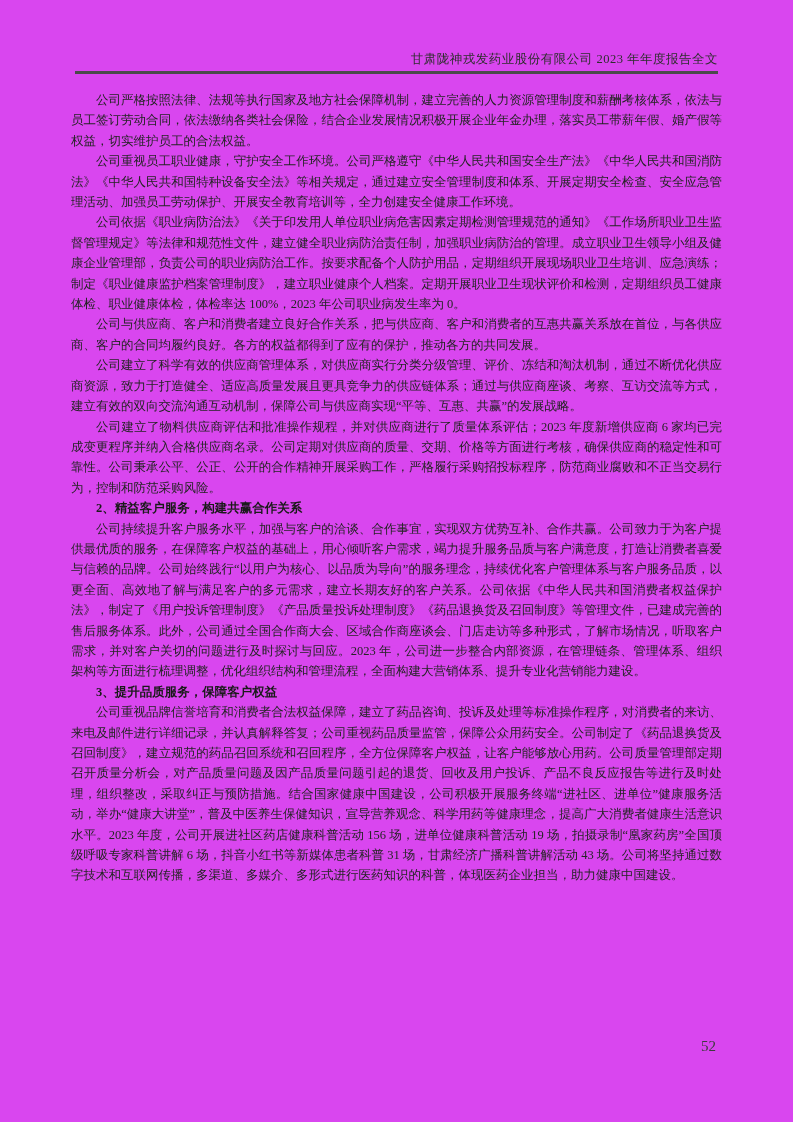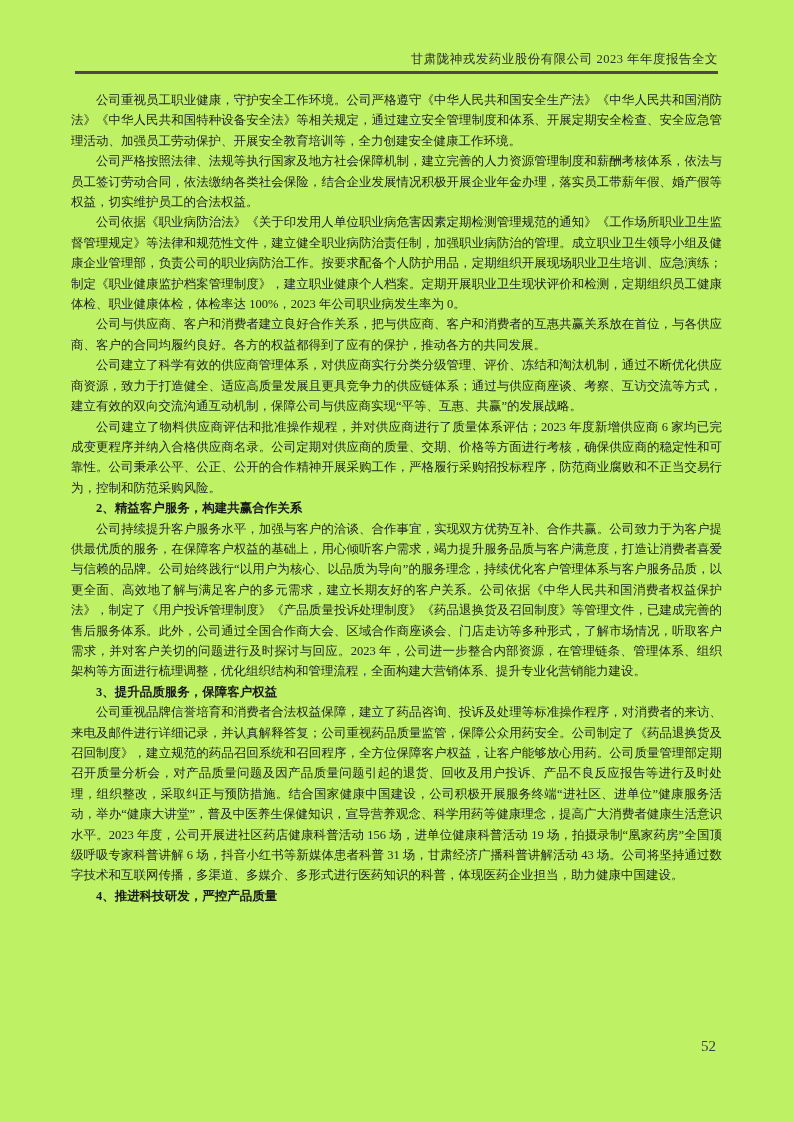--- a/index.html
+++ b/index.html
@@ -5,21 +5,21 @@
   html, body {
     margin: 0;
     padding: 0;
     background: #ffffff;
     font-family: "Liberation Serif", "DejaVu Serif", serif;
   }
   .page {
     position: relative;
     width: 793px;
     height: 1122px;
-    background: #bef264;
+    background: #d946ef;
     overflow: hidden;
     color: #212121;
   }
   .report-header {
     position: absolute;
     top: 51px;
     left: 75px;
     width: 643px;
     text-align: right;
     font-size: 12.5px;
@@ -69,28 +69,27 @@
 </head>
 <body>
 
 <div class="page">
 
   <div class="report-header">甘肃陇神戎发药业股份有限公司 2023 年年度报告全文</div>
 
   <div class="header-rule"></div>
 
   <div class="content" id="content">
+      <p class="body-paragraph">公司严格按照法律、法规等执行国家及地方社会保障机制，建立完善的人力资源管理制度和薪酬考核体系，依法与员工签订劳动合同，依法缴纳各类社会保险，结合企业发展情况积极开展企业年金办理，落实员工带薪年假、婚产假等权益，切实维护员工的合法权益。</p>
       <p class="body-paragraph">公司重视员工职业健康，守护安全工作环境。公司严格遵守《中华人民共和国安全生产法》《中华人民共和国消防法》《中华人民共和国特种设备安全法》等相关规定，通过建立安全管理制度和体系、开展定期安全检查、安全应急管理活动、加强员工劳动保护、开展安全教育培训等，全力创建安全健康工作环境。</p>
-      <p class="body-paragraph">公司严格按照法律、法规等执行国家及地方社会保障机制，建立完善的人力资源管理制度和薪酬考核体系，依法与员工签订劳动合同，依法缴纳各类社会保险，结合企业发展情况积极开展企业年金办理，落实员工带薪年假、婚产假等权益，切实维护员工的合法权益。</p>
       <p class="body-paragraph">公司依据《职业病防治法》《关于印发用人单位职业病危害因素定期检测管理规范的通知》《工作场所职业卫生监督管理规定》等法律和规范性文件，建立健全职业病防治责任制，加强职业病防治的管理。成立职业卫生领导小组及健康企业管理部，负责公司的职业病防治工作。按要求配备个人防护用品，定期组织开展现场职业卫生培训、应急演练；制定《职业健康监护档案管理制度》，建立职业健康个人档案。定期开展职业卫生现状评价和检测，定期组织员工健康体检、职业健康体检，体检率达 100%，2023 年公司职业病发生率为 0。</p>
       <p class="body-paragraph">公司与供应商、客户和消费者建立良好合作关系，把与供应商、客户和消费者的互惠共赢关系放在首位，与各供应商、客户的合同均履约良好。各方的权益都得到了应有的保护，推动各方的共同发展。</p>
       <p class="body-paragraph">公司建立了科学有效的供应商管理体系，对供应商实行分类分级管理、评价、冻结和淘汰机制，通过不断优化供应商资源，致力于打造健全、适应高质量发展且更具竞争力的供应链体系；通过与供应商座谈、考察、互访交流等方式，建立有效的双向交流沟通互动机制，保障公司与供应商实现“平等、互惠、共赢”的发展战略。</p>
       <p class="body-paragraph">公司建立了物料供应商评估和批准操作规程，并对供应商进行了质量体系评估；2023 年度新增供应商 6 家均已完成变更程序并纳入合格供应商名录。公司定期对供应商的质量、交期、价格等方面进行考核，确保供应商的稳定性和可靠性。公司秉承公平、公正、公开的合作精神开展采购工作，严格履行采购招投标程序，防范商业腐败和不正当交易行为，控制和防范采购风险。</p>
       <p class="heading-l2">2、精益客户服务，构建共赢合作关系</p>
       <p class="body-paragraph">公司持续提升客户服务水平，加强与客户的洽谈、合作事宜，实现双方优势互补、合作共赢。公司致力于为客户提供最优质的服务，在保障客户权益的基础上，用心倾听客户需求，竭力提升服务品质与客户满意度，打造让消费者喜爱与信赖的品牌。公司始终践行“以用户为核心、以品质为导向”的服务理念，持续优化客户管理体系与客户服务品质，以更全面、高效地了解与满足客户的多元需求，建立长期友好的客户关系。公司依据《中华人民共和国消费者权益保护法》，制定了《用户投诉管理制度》《产品质量投诉处理制度》《药品退换货及召回制度》等管理文件，已建成完善的售后服务体系。此外，公司通过全国合作商大会、区域合作商座谈会、门店走访等多种形式，了解市场情况，听取客户需求，并对客户关切的问题进行及时探讨与回应。2023 年，公司进一步整合内部资源，在管理链条、管理体系、组织架构等方面进行梳理调整，优化组织结构和管理流程，全面构建大营销体系、提升专业化营销能力建设。</p>
       <p class="heading-l2">3、提升品质服务，保障客户权益</p>
       <p class="body-paragraph">公司重视品牌信誉培育和消费者合法权益保障，建立了药品咨询、投诉及处理等标准操作程序，对消费者的来访、来电及邮件进行详细记录，并认真解释答复；公司重视药品质量监管，保障公众用药安全。公司制定了《药品退换货及召回制度》，建立规范的药品召回系统和召回程序，全方位保障客户权益，让客户能够放心用药。公司质量管理部定期召开质量分析会，对产品质量问题及因产品质量问题引起的退货、回收及用户投诉、产品不良反应报告等进行及时处理，组织整改，采取纠正与预防措施。结合国家健康中国建设，公司积极开展服务终端“进社区、进单位”健康服务活动，举办“健康大讲堂”，普及中医养生保健知识，宣导营养观念、科学用药等健康理念，提高广大消费者健康生活意识水平。2023 年度，公司开展进社区药店健康科普活动 156 场，进单位健康科普活动 19 场，拍摄录制“凰家药房”全国顶级呼吸专家科普讲解 6 场，抖音小红书等新媒体患者科普 31 场，甘肃经济广播科普讲解活动 43 场。公司将坚持通过数字技术和互联网传播，多渠道、多媒介、多形式进行医药知识的科普，体现医药企业担当，助力健康中国建设。</p>
-      <p class="heading-l2">4、推进科技研发，严控产品质量</p>
     </div>
 
   <div class="page-footer">52</div>
 
 </div>
 
 </body></html>

